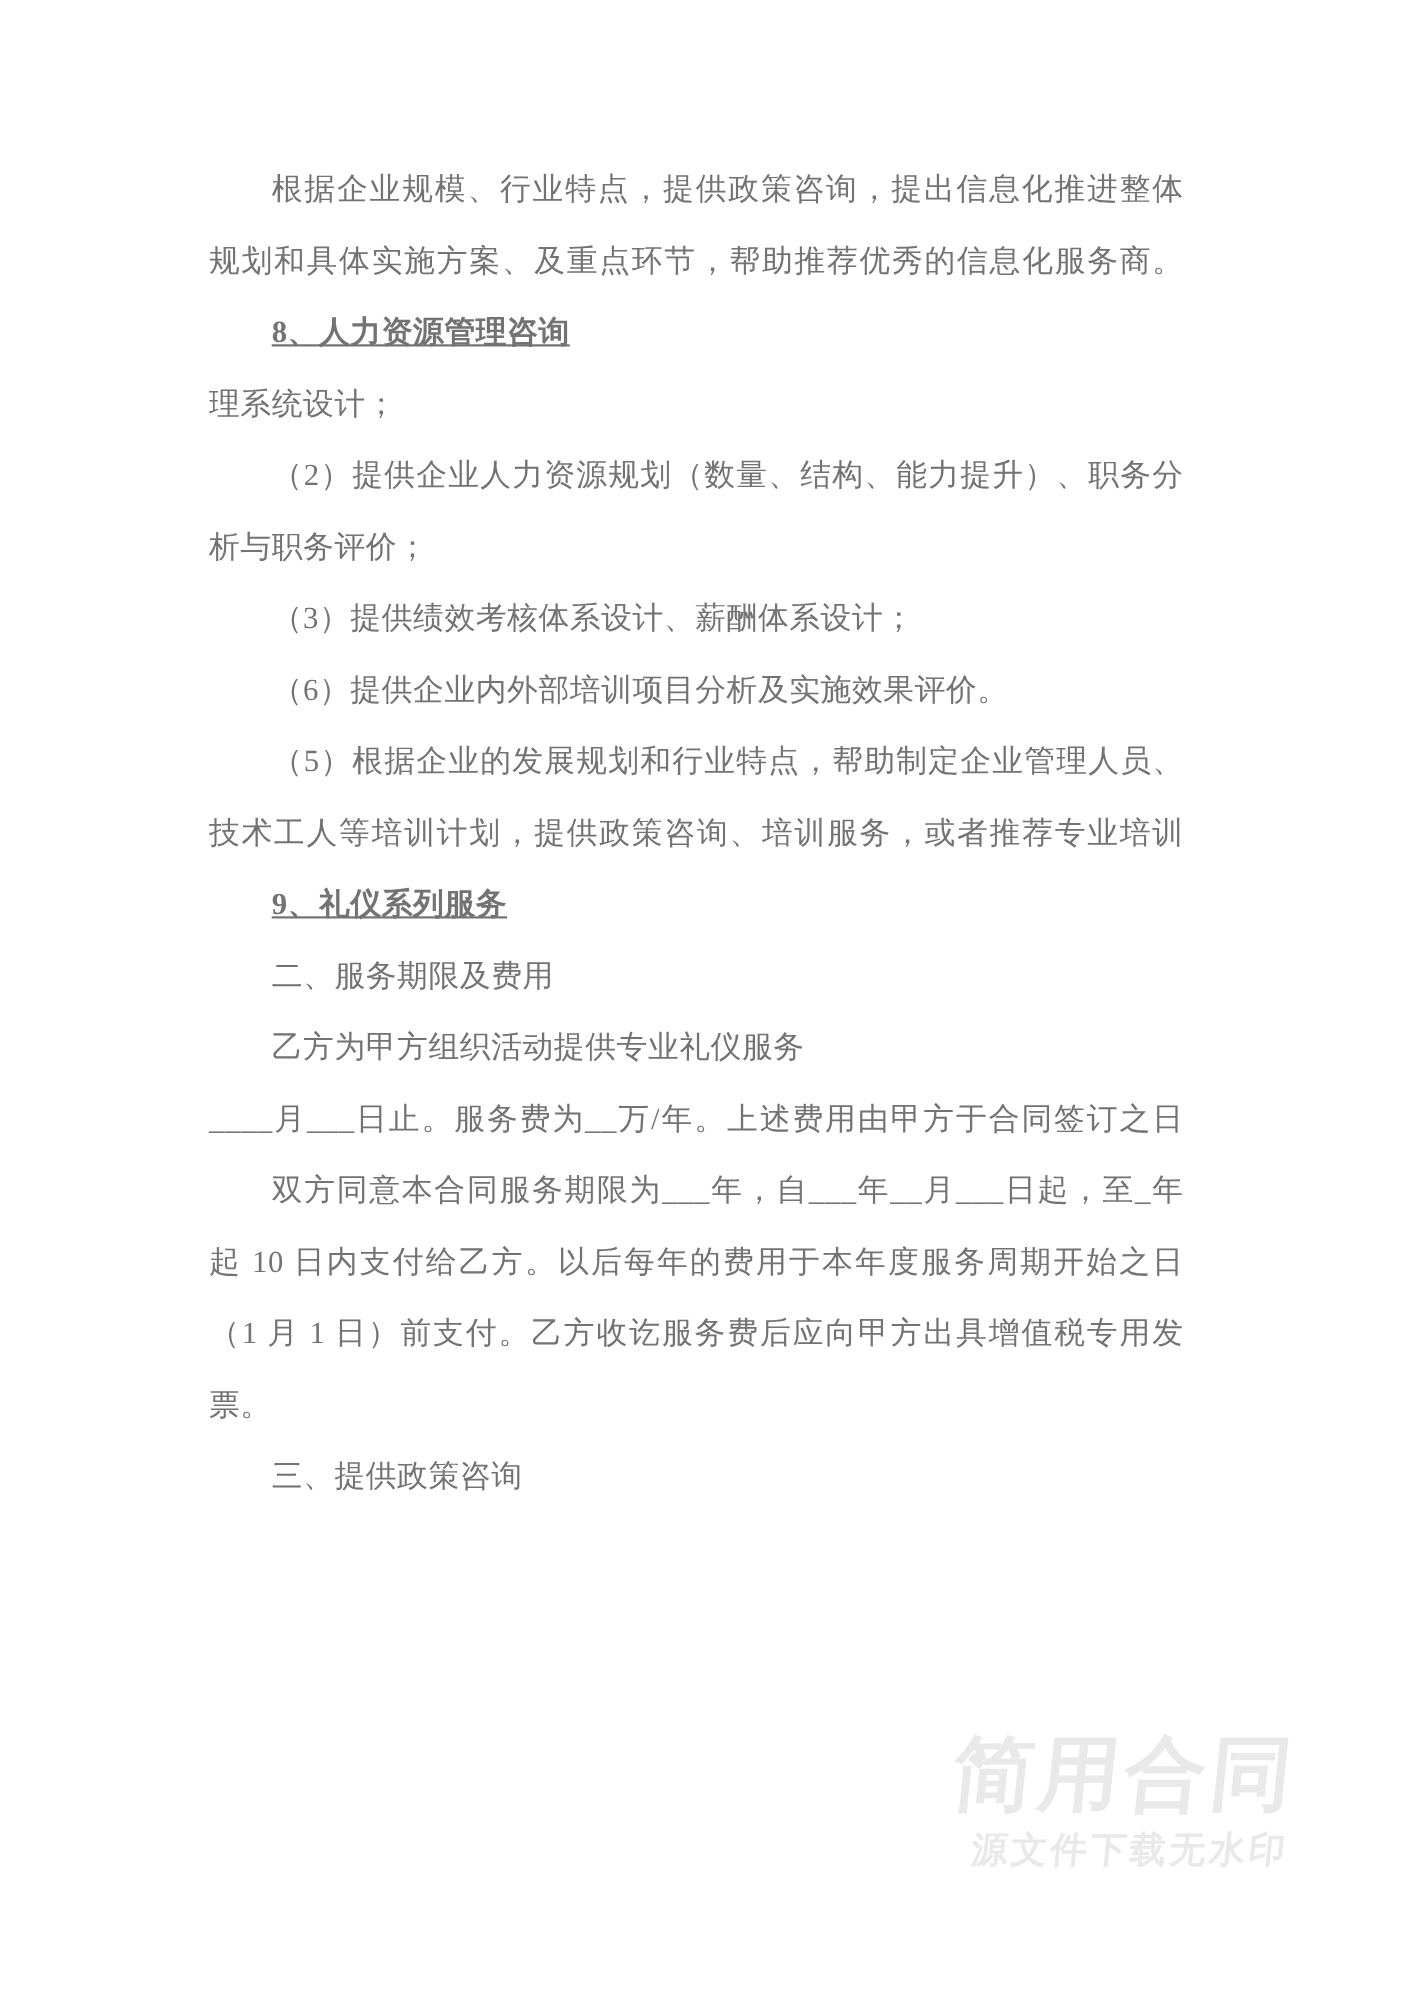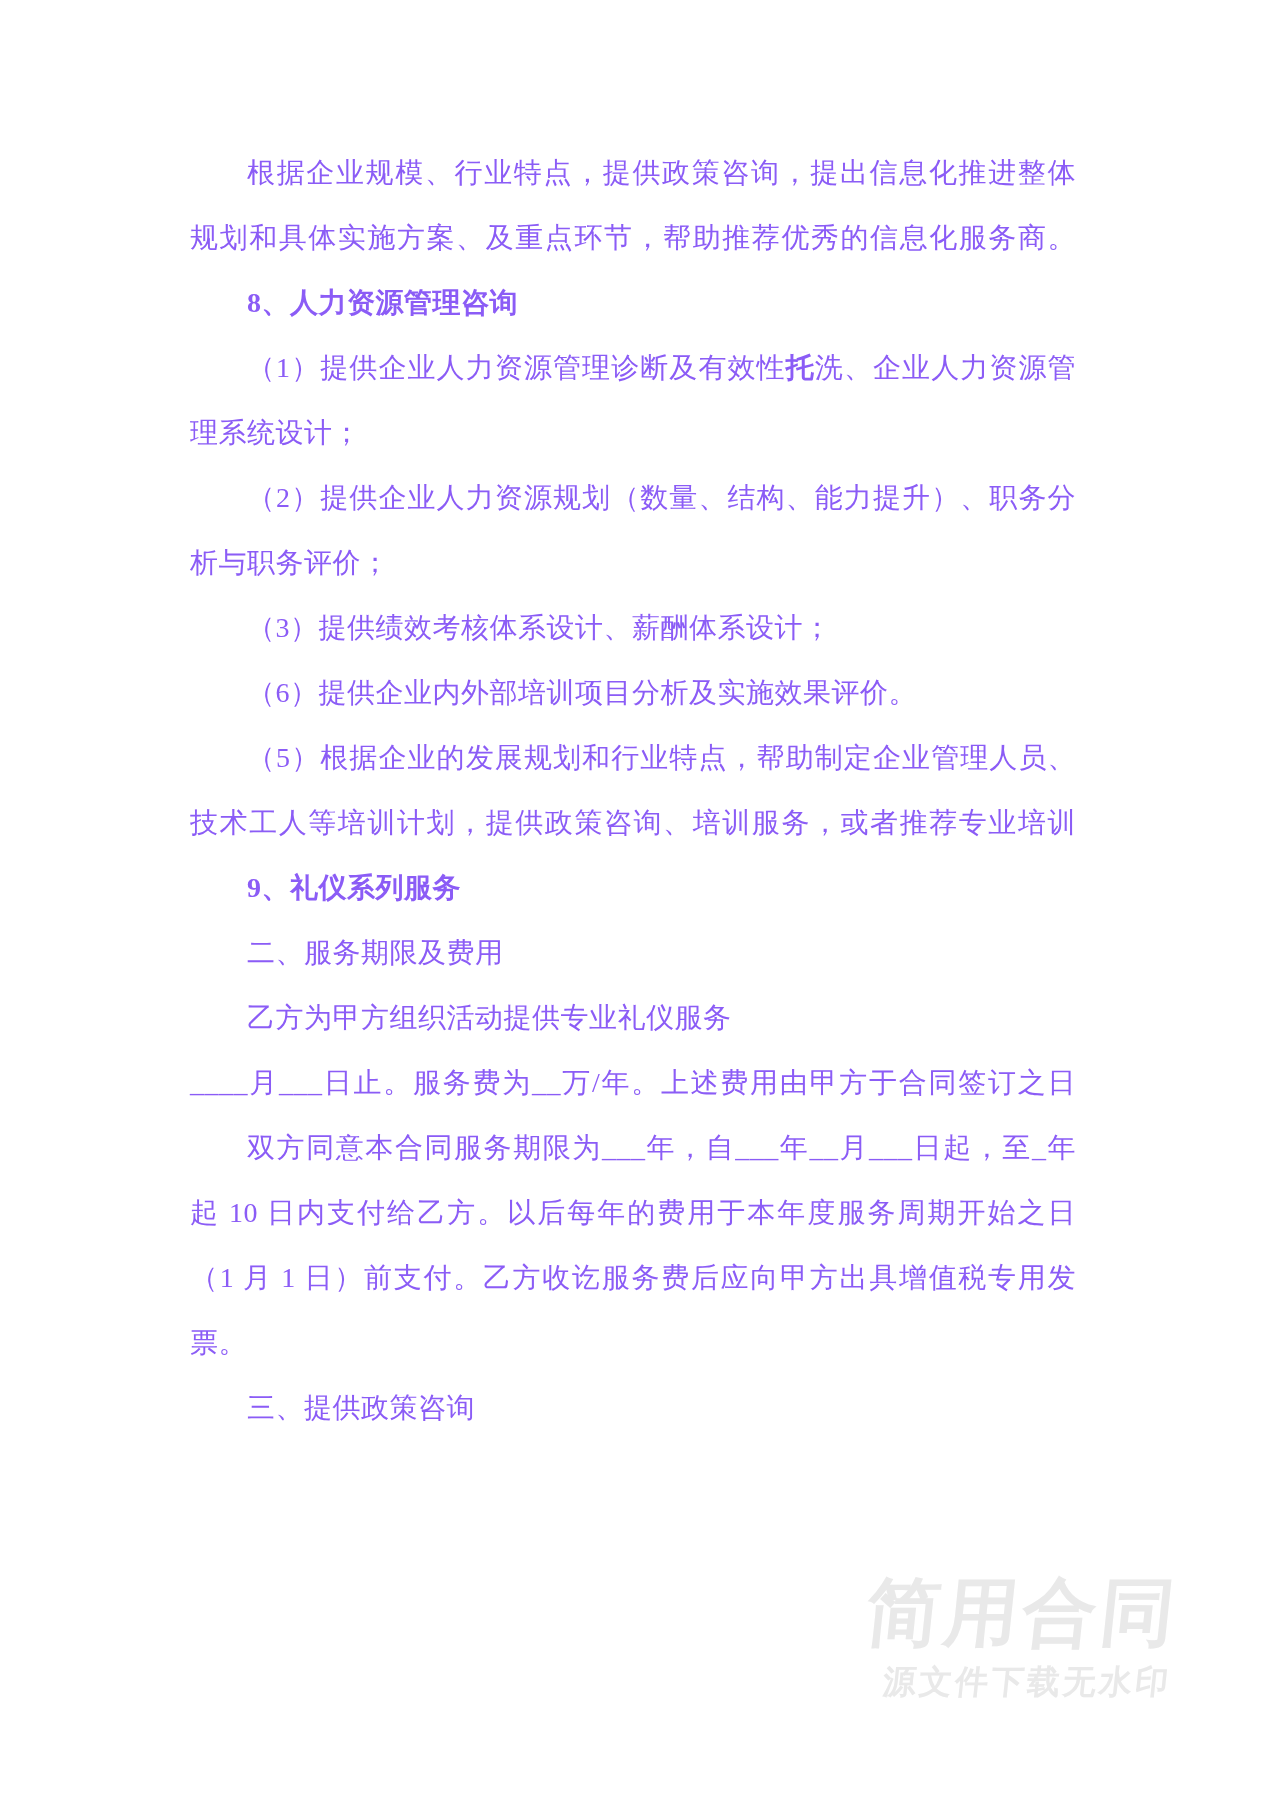--- a/index.html
+++ b/index.html
@@ -32,20 +32,21 @@
     min-height: 65px;
   }
   .line.full {
     text-align-last: justify;
   }
   .line.indent {
     text-indent: 57px;
   }
   .line.bold {
     font-weight: bold;
+    text-decoration: underline;
   }
   .watermark {
     position: absolute;
     right: 104px;
     top: 1576px;
     text-align: right;
     color: #e9e9e9;
     font-family: "Liberation Sans", "DejaVu Sans", sans-serif;
     font-weight: bold;
     transform: skewX(-6deg);
@@ -61,25 +62,24 @@
     line-height: 1;
     margin-top: 15px;
     letter-spacing: 3px;
   }
 </style>
 </head>
 <body>
 
 <div class="page">
 
-  <div class="text-block" style="color: #8b5cf6;">
+  <div class="text-block" style="color: #737373;">
       <div class="line indent full"><span>根据企业规模、行业特点，提供政策咨询，提出信息化推进整体</span></div>
       <div class="line full"><span>规划和具体实施方案、及重点环节，帮助推荐优秀的信息化服务商。</span></div>
       <div class="line indent bold"><span>8、人力资源管理咨询</span></div>
-      <div class="line indent full"><span>（1）提供企业人力资源管理诊断及有效性</span><span style="font-weight: bold;">托</span><span>洗、企业人力资源管</span></div>
       <div class="line"><span>理系统设计；</span></div>
       <div class="line indent full"><span>（2）提供企业人力资源规划（数量、结构、能力提升）、职务分</span></div>
       <div class="line"><span>析与职务评价；</span></div>
       <div class="line indent"><span>（3）提供绩效考核体系设计、薪酬体系设计；</span></div>
       <div class="line indent"><span>（6）提供企业内外部培训项目分析及实施效果评价。</span></div>
       <div class="line indent full"><span>（5）根据企业的发展规划和行业特点，帮助制定企业管理人员、</span></div>
       <div class="line full"><span>技术工人等培训计划，提供政策咨询、培训服务，或者推荐专业培训</span></div>
       <div class="line indent bold"><span>9、礼仪系列服务</span></div>
       <div class="line indent"><span>二、服务期限及费用</span></div>
       <div class="line indent"><span>乙方为甲方组织活动提供专业礼仪服务</span></div>

